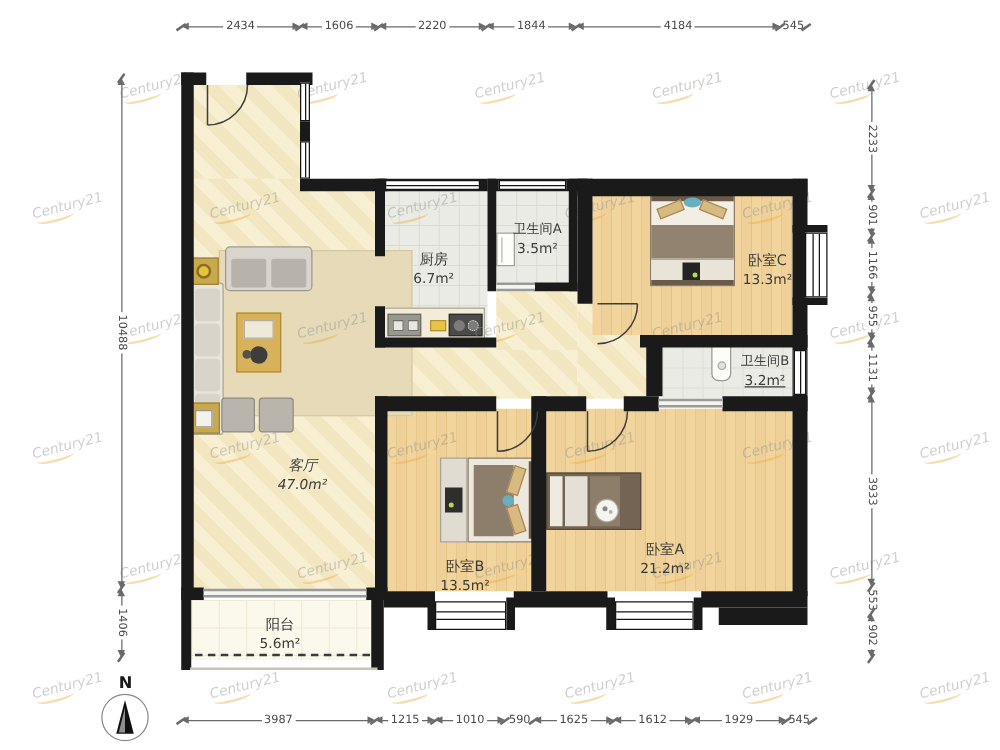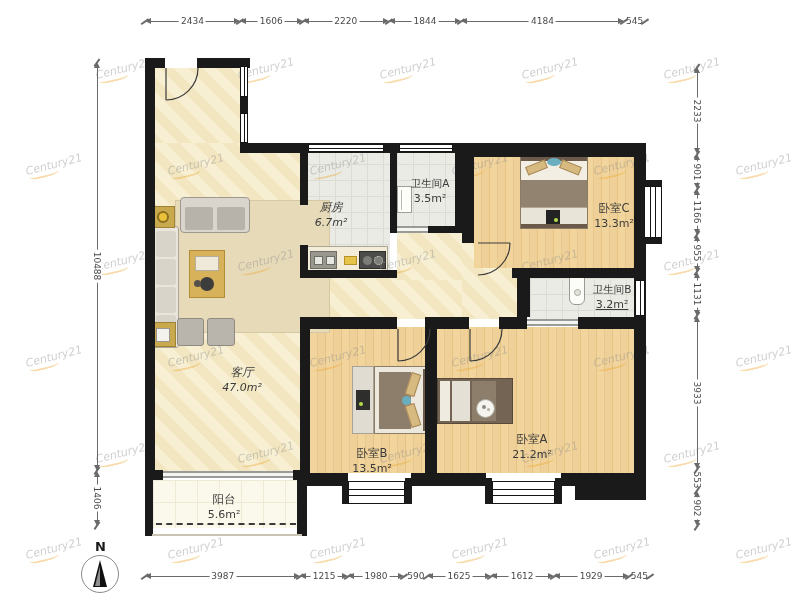--- a/index.html
+++ b/index.html
@@ -228,21 +228,21 @@
       <path d="M478,243 L510,243 M510,243 A32,32 0 0 1 478,275"></path>
       <path d="M398,329 L398,361 M430,329 A32,32 0 0 1 398,361"></path>
       <path d="M470,329 L470,361 M502,329 A32,32 0 0 1 470,361"></path>
     </g>
   </svg>
 
   <div class="roomlab" style="left:197px;top:365px;font-style:italic;">
     <div style="position:static;">客厅</div>
     <div class="area" style="position:static;">47.0m²</div>
   </div>
-  <div class="roomlab" style="left:286px;top:200px;font-style:italic;">
+  <div class="roomlab" style="left:302px;top:200px;">
     <div style="position:static;">厨房</div>
     <div class="area" style="position:static;">6.7m²</div>
   </div>
   <div class="roomlab" style="left:385px;top:176px;font-size:10.5px;">
     <div style="position:static;">卫生间A</div>
     <div class="area" style="position:static;">3.5m²</div>
   </div>
   <div class="roomlab" style="left:569px;top:201px;">
     <div style="position:static;">卧室C</div>
     <div class="area" style="position:static;">13.3m²</div>
@@ -324,21 +324,21 @@
         <div class="dimline-h"></div>
         <div class="ar ar-l"></div>
         <div class="ar ar-r"></div>
         <span class="dimval">1215</span>
       </div>
       <div class="tick" style="left: 299.439px; top: 571.5px; transform: rotate(55deg);"></div>
       <div class="dimseg" style="left: 347.807px; top: 568px; width: 56.5302px; height: 16px;">
         <div class="dimline-h"></div>
         <div class="ar ar-l"></div>
         <div class="ar ar-r"></div>
-        <span class="dimval">1980</span>
+        <span class="dimval">1010</span>
       </div>
       <div class="tick" style="left: 346.807px; top: 571.5px; transform: rotate(55deg);"></div>
       <div class="dimseg" style="left: 404.337px; top: 568px; width: 23.0019px; height: 16px;">
         <div class="dimline-h"></div>
         <div class="ar ar-l"></div>
         <div class="ar ar-r"></div>
         <span class="dimval">590</span>
       </div>
       <div class="tick" style="left: 403.337px; top: 571.5px; transform: rotate(55deg);"></div>
       <div class="dimseg" style="left: 427.339px; top: 568px; width: 63.3528px; height: 16px;">

